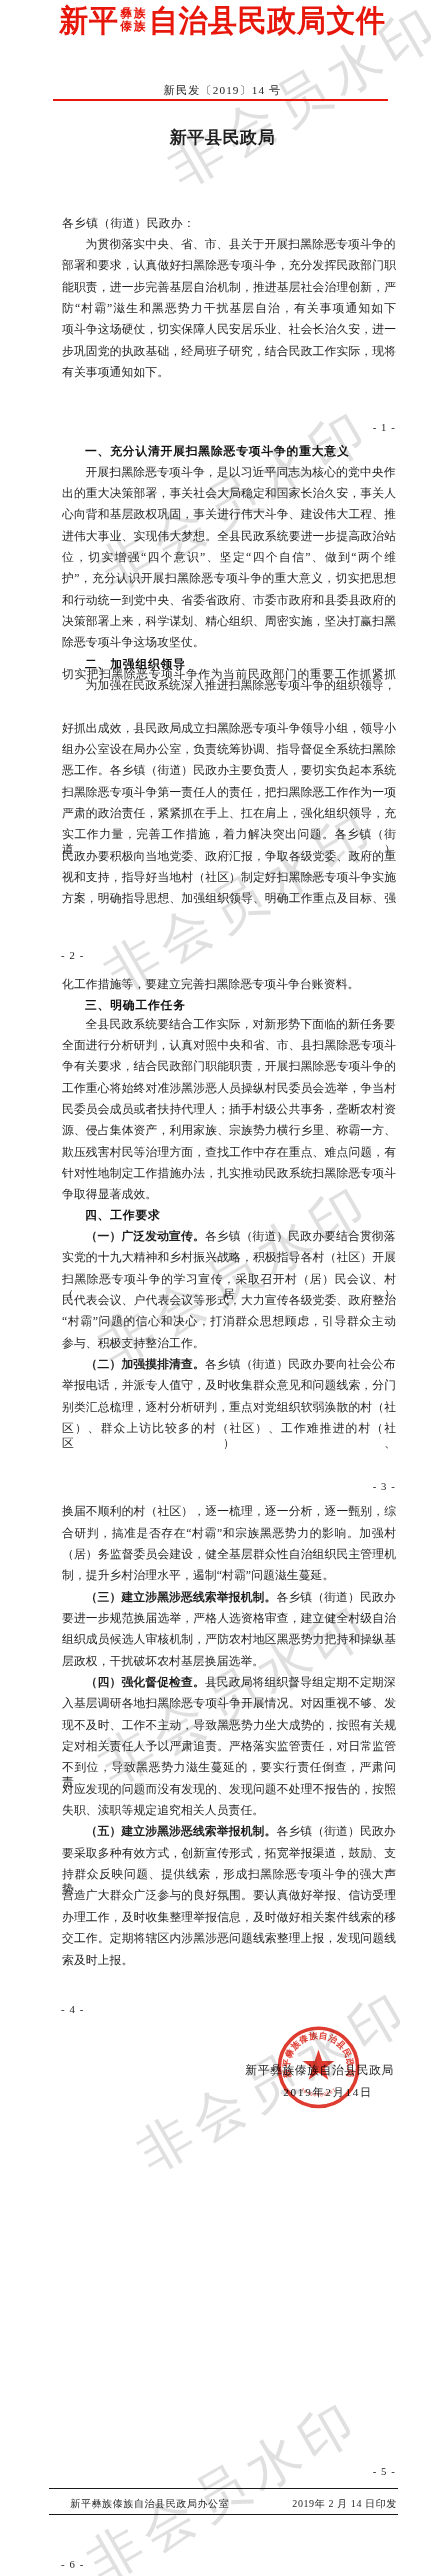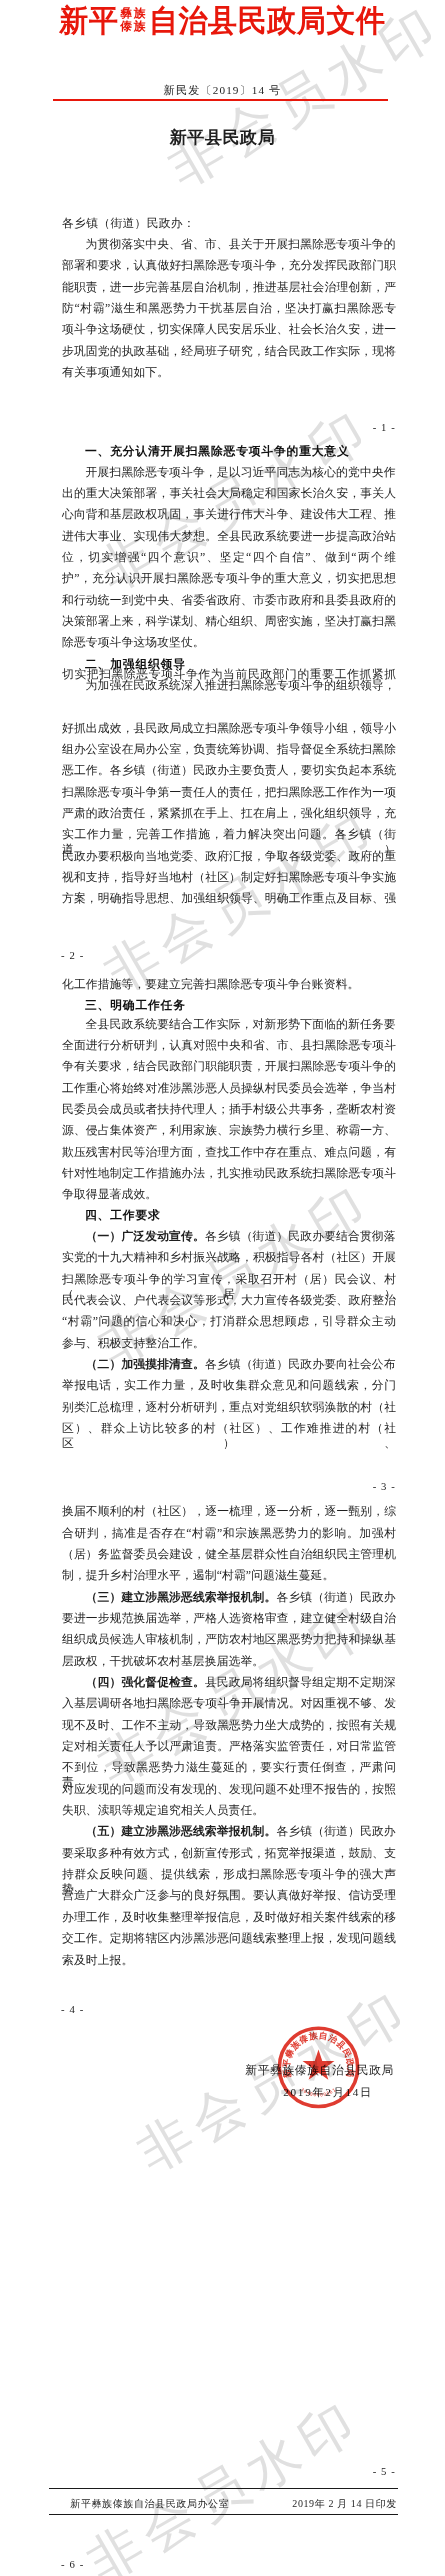--- a/index.html
+++ b/index.html
@@ -74,21 +74,21 @@
   <div class="redline"></div>
 
   <div class="title-line" style="top:128px">新平县民政局</div>
 
   <div class="salutation">各乡镇（街道）民政办：</div>
 
   <div id="body-layer">
       <div class="bline just ind" style="top: 237px;">为贯彻落实中央、省、市、县关于开展扫黑除恶专项斗争的</div>
       <div class="bline just" style="top: 258px;">部署和要求，认真做好扫黑除恶专项斗争，充分发挥民政部门职</div>
       <div class="bline just" style="top: 280px;">能职责，进一步完善基层自治机制，推进基层社会治理创新，严</div>
-      <div class="bline just" style="top: 301px;">防“村霸”滋生和黑恶势力干扰基层自治，坚决打赢扫黑除恶专</div>
+      <div class="bline just" style="top: 301px;">防“村霸”滋生和黑恶势力干扰基层自治，有关事项通知如下</div>
       <div class="bline just" style="top: 322px;">项斗争这场硬仗，切实保障人民安居乐业、社会长治久安，进一</div>
       <div class="bline just" style="top: 344px;">步巩固党的执政基础，经局班子研究，结合民政工作实际，现将</div>
       <div class="bline" style="top: 365px;">有关事项通知如下。</div>
       <div class="bline hline" style="top: 444px;">一、充分认清开展扫黑除恶专项斗争的重大意义</div>
       <div class="bline just ind" style="top: 465px;">开展扫黑除恶专项斗争，是以习近平同志为核心的党中央作</div>
       <div class="bline just" style="top: 486px;">出的重大决策部署，事关社会大局稳定和国家长治久安，事关人</div>
       <div class="bline just" style="top: 507px;">心向背和基层政权巩固，事关进行伟大斗争、建设伟大工程、推</div>
       <div class="bline just" style="top: 529px;">进伟大事业、实现伟大梦想。全县民政系统要进一步提高政治站</div>
       <div class="bline just" style="top: 550px;">位，切实增强“四个意识”、坚定“四个自信”、做到“两个维</div>
       <div class="bline just" style="top: 571px;">护”，充分认识开展扫黑除恶专项斗争的重大意义，切实把思想</div>
@@ -119,21 +119,21 @@
       <div class="bline just" style="top: 1166px;">针对性地制定工作措施办法，扎实推动民政系统扫黑除恶专项斗</div>
       <div class="bline" style="top: 1187px;">争取得显著成效。</div>
       <div class="bline hline" style="top: 1208px;">四、工作要求</div>
       <div class="bline just ind" style="top: 1229px;"><span class="lead">（一）广泛发动宣传。</span>各乡镇（街道）民政办要结合贯彻落</div>
       <div class="bline just" style="top: 1250px;">实党的十九大精神和乡村振兴战略，积极指导各村（社区）开展</div>
       <div class="bline just" style="top: 1272px;">扫黑除恶专项斗争的学习宣传，采取召开村（居）民会议、村（居）</div>
       <div class="bline just" style="top: 1293px;">民代表会议、户代表会议等形式，大力宣传各级党委、政府整治</div>
       <div class="bline just" style="top: 1314px;">“村霸”问题的信心和决心，打消群众思想顾虑，引导群众主动</div>
       <div class="bline" style="top: 1336px;">参与、积极支持整治工作。</div>
       <div class="bline just ind" style="top: 1357px;"><span class="lead">（二）加强摸排清查。</span>各乡镇（街道）民政办要向社会公布</div>
-      <div class="bline just" style="top: 1378px;">举报电话，实工作力量，及时收集群众意见和问题线索，分门</div>
+      <div class="bline just" style="top: 1378px;">举报电话，并派专人值守，及时收集群众意见和问题线索，分门</div>
       <div class="bline just" style="top: 1400px;">别类汇总梳理，逐村分析研判，重点对党组织软弱涣散的村（社</div>
       <div class="bline just" style="top: 1421px;">区）、群众上访比较多的村（社区）、工作难推进的村（社区）、</div>
       <div class="bline just" style="top: 1504px;">换届不顺利的村（社区），逐一梳理，逐一分析，逐一甄别，综</div>
       <div class="bline just" style="top: 1526px;">合研判，搞准是否存在“村霸”和宗族黑恶势力的影响。加强村</div>
       <div class="bline just" style="top: 1547px;">（居）务监督委员会建设，健全基层群众性自治组织民主管理机</div>
       <div class="bline" style="top: 1568px;">制，提升乡村治理水平，遏制“村霸”问题滋生蔓延。</div>
       <div class="bline just ind" style="top: 1590px;"><span class="lead">（三）建立涉黑涉恶线索举报机制。</span>各乡镇（街道）民政办</div>
       <div class="bline just" style="top: 1611px;">要进一步规范换届选举，严格人选资格审查，建立健全村级自治</div>
       <div class="bline just" style="top: 1632px;">组织成员候选人审核机制，严防农村地区黑恶势力把持和操纵基</div>
       <div class="bline" style="top: 1654px;">层政权，干扰破坏农村基层换届选举。</div>

